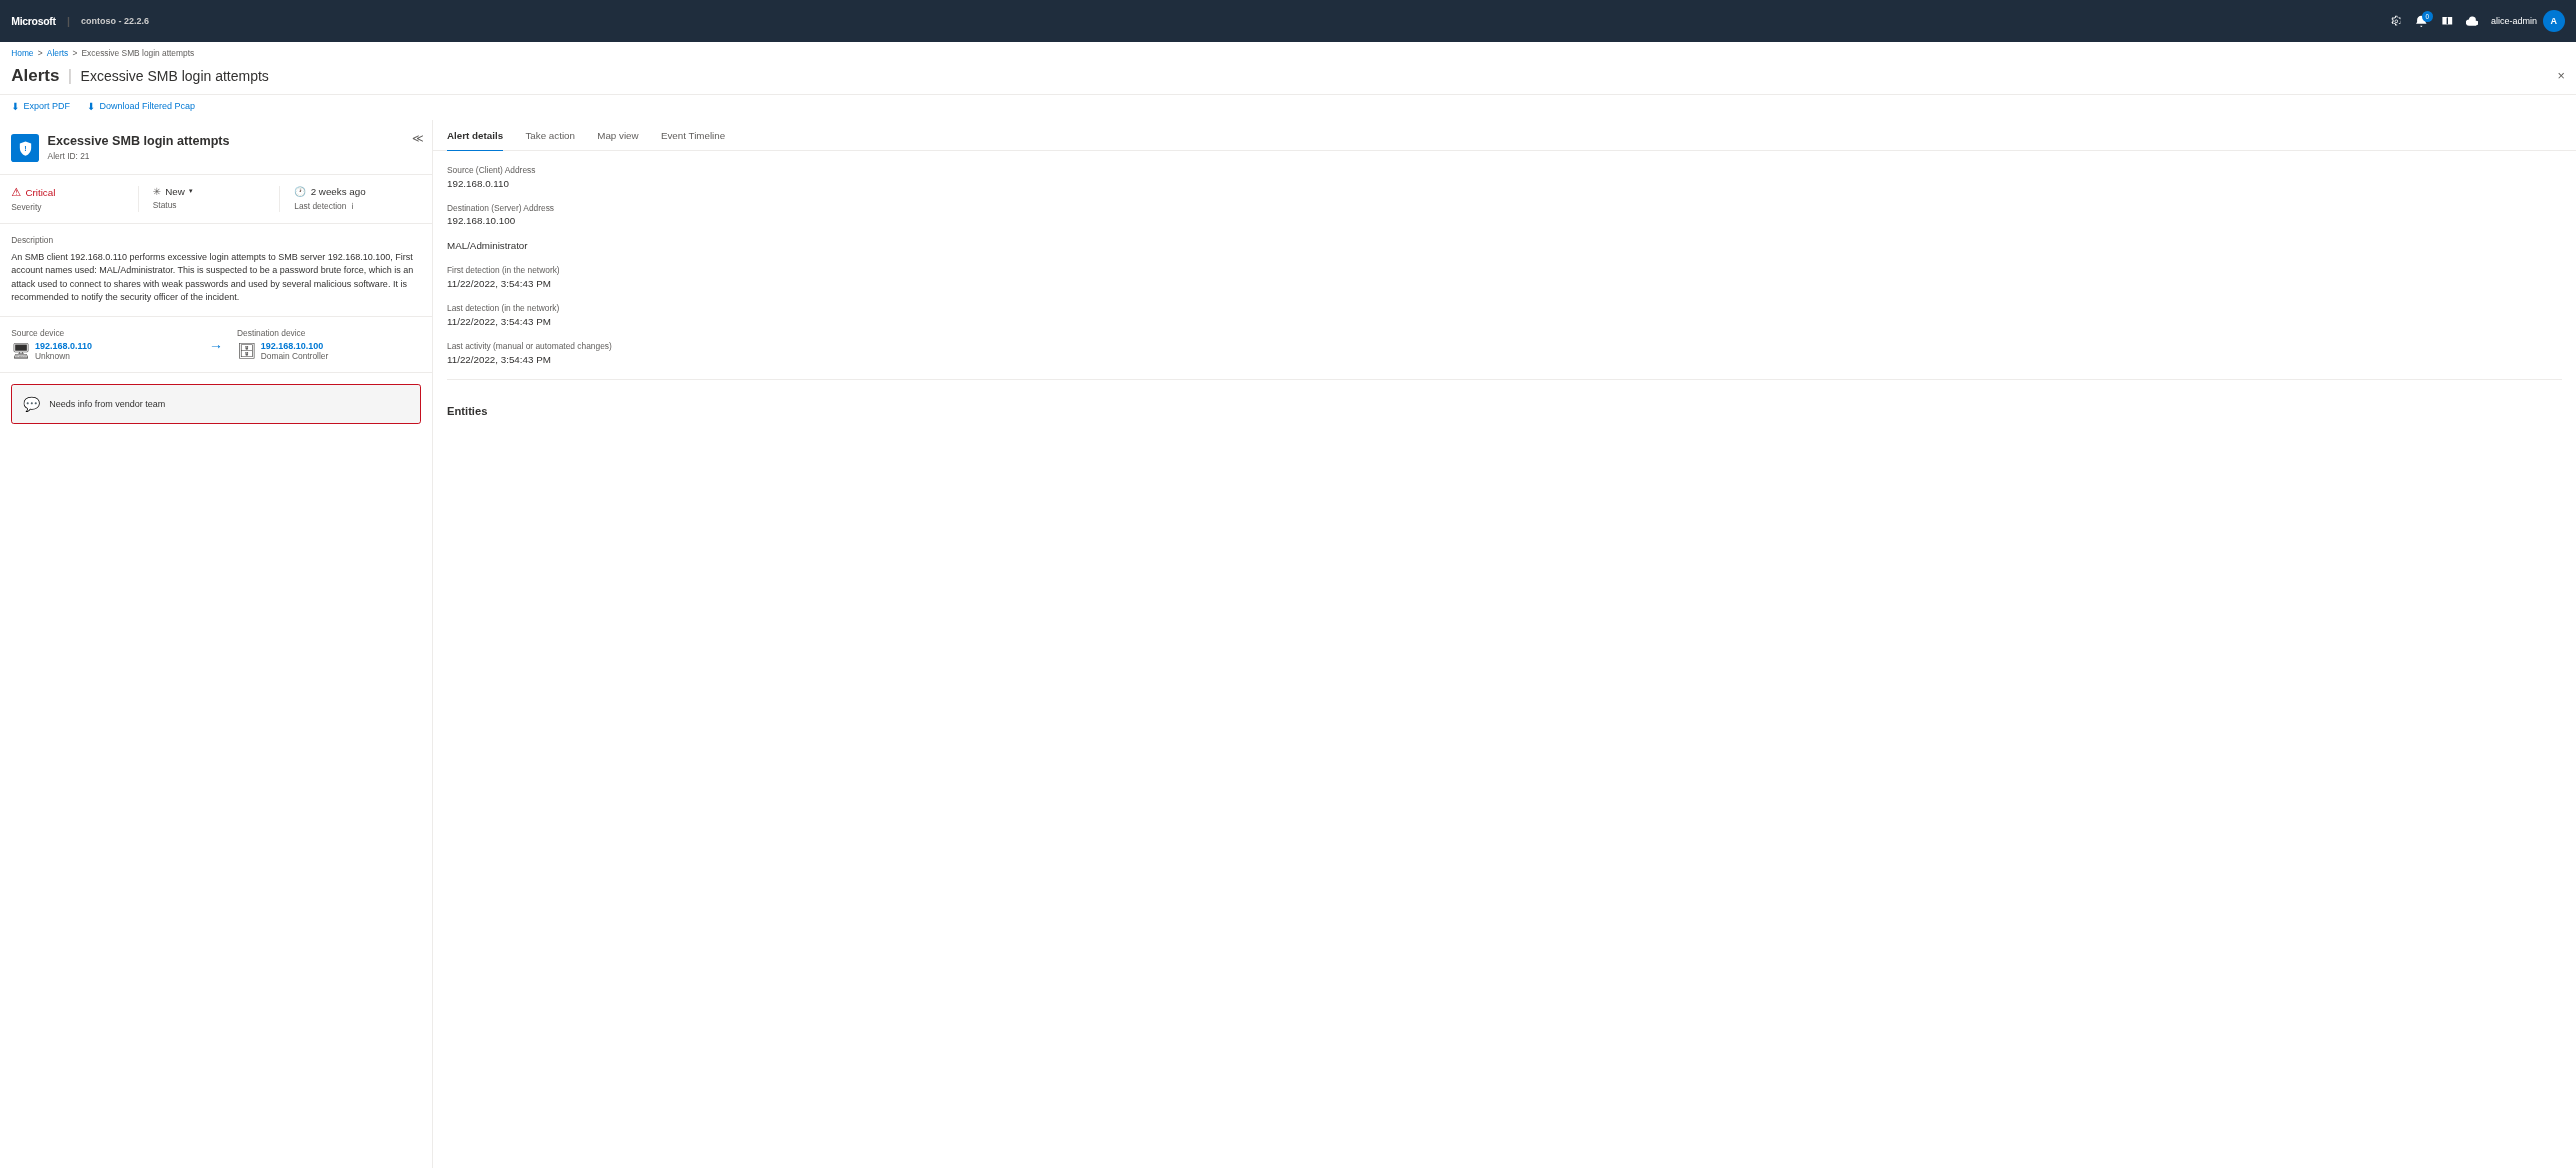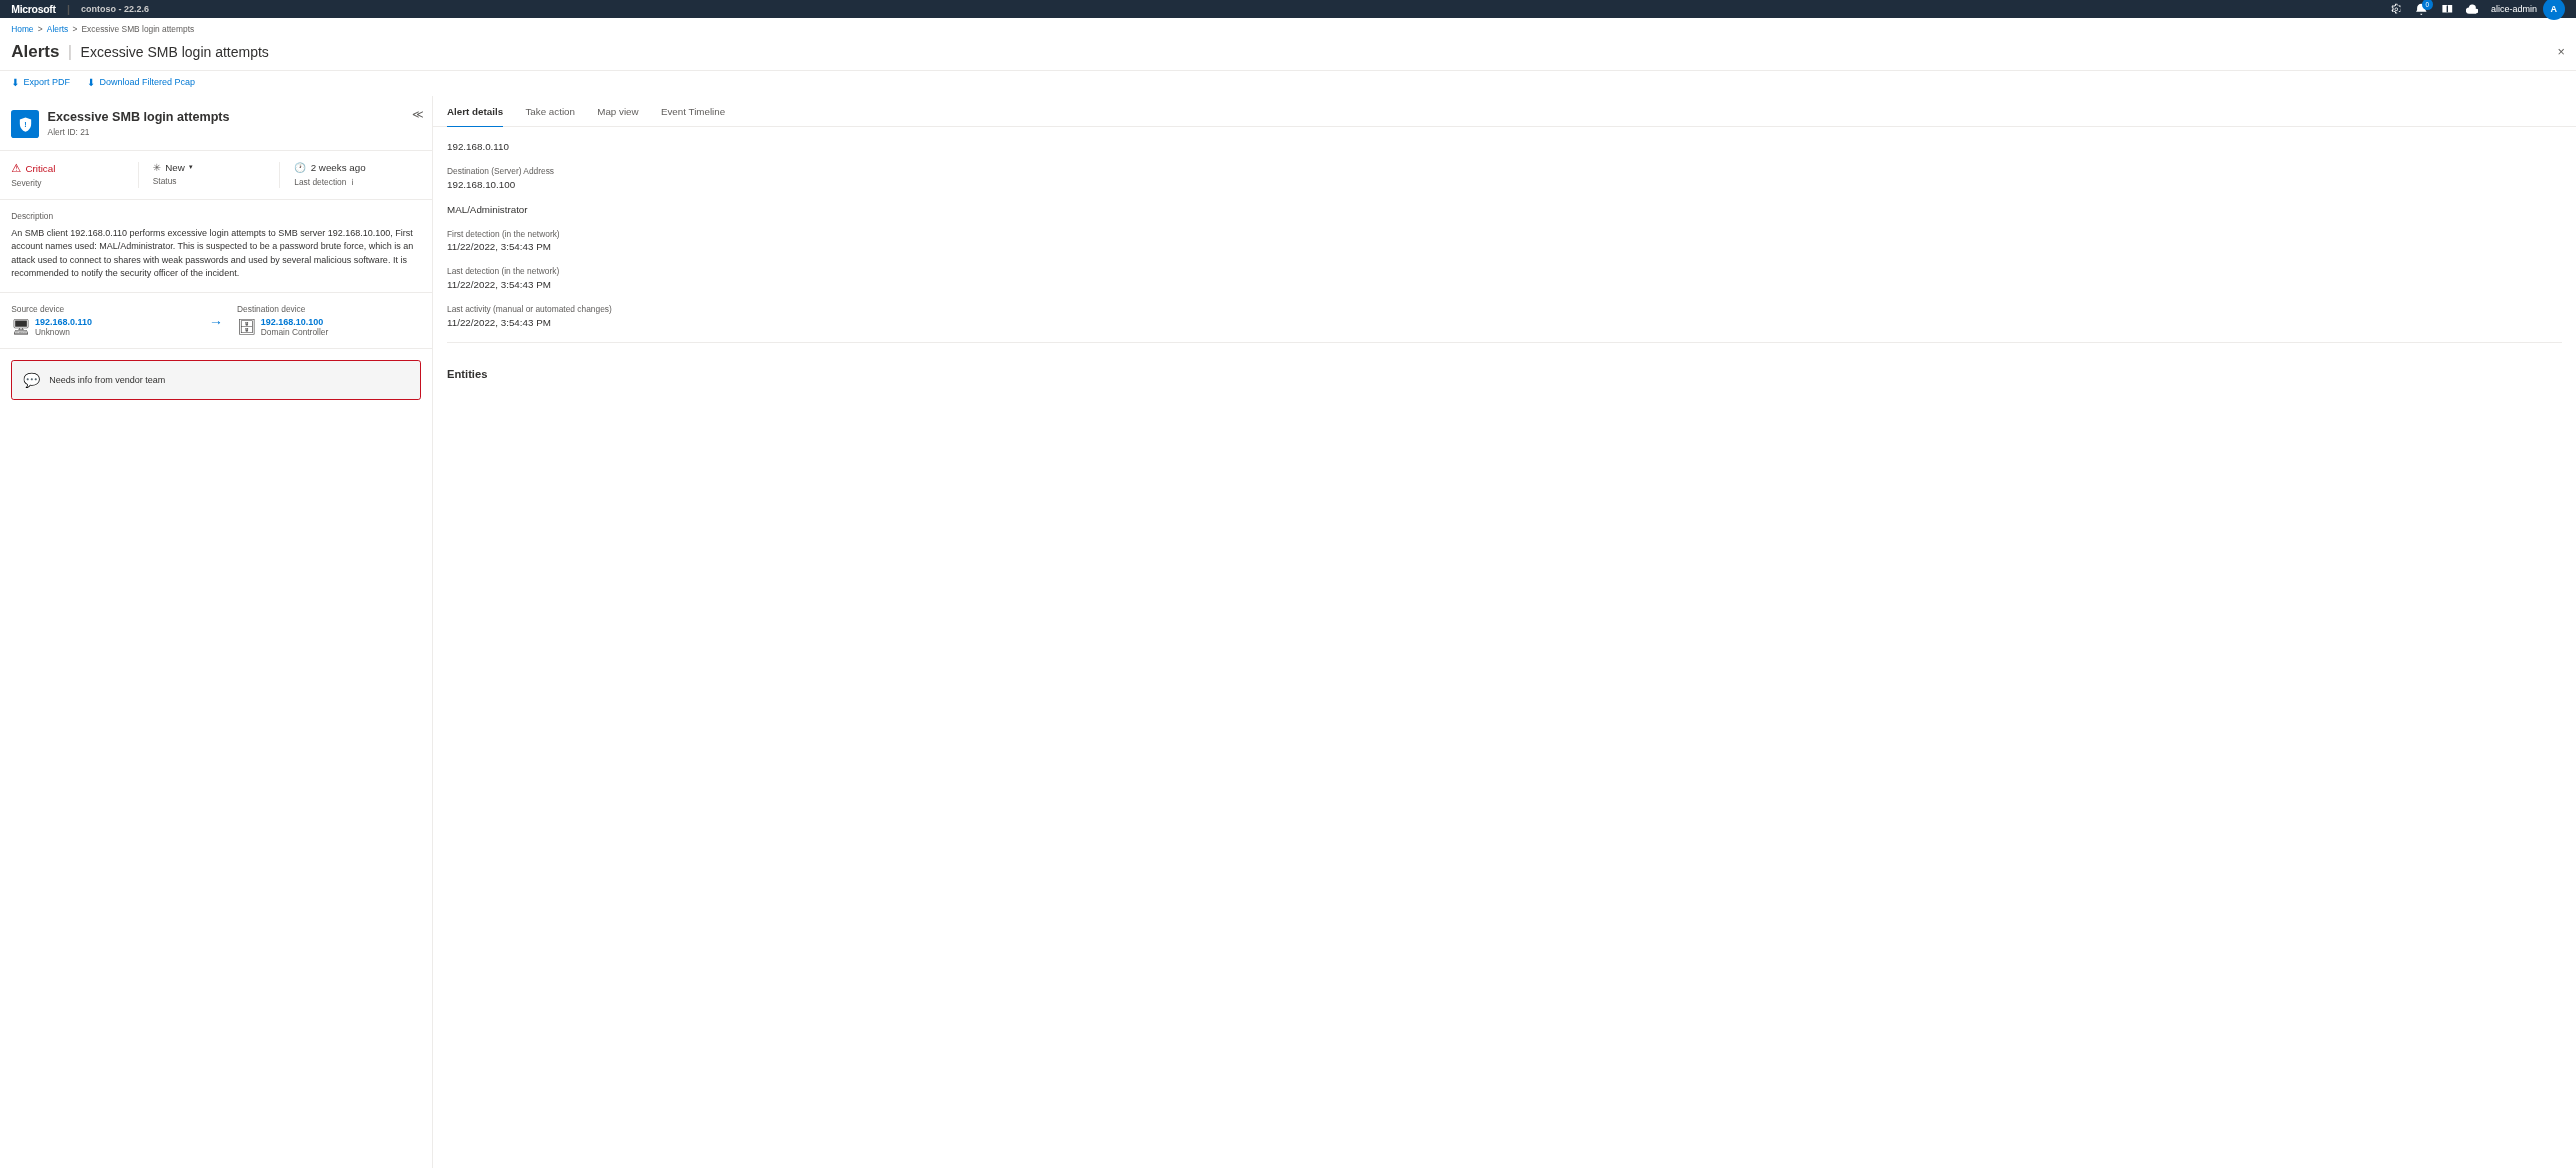--- a/index.html
+++ b/index.html
@@ -4,21 +4,21 @@
   <style>
     * { box-sizing: border-box; margin: 0; padding: 0; }
     body { font-family: 'Segoe UI', Arial, sans-serif; font-size: 9.8px; background: #fff; color: #323130; }
 
     
     .topbar {
       background: #1f2d3d;
       display: flex;
       align-items: center;
       padding: 0 11.2px;
-      height: 18px;
+      height: 42px;
       color: #fff;
       gap: 16px;
     }
     .topbar-brand {
       display: flex;
       align-items: center;
       gap: 8.4px;
       font-size: 10.5px;
       font-weight: 600;
     }
@@ -559,20 +559,21 @@
     <div class="tabs">
       <div class="tab active">Alert details</div>
       <div class="tab">Take action</div>
       <div class="tab">Map view</div>
       <div class="tab">Event Timeline</div>
     </div>
 
     <div class="alert-details-content">
 
       <div class="detail-group">
+        <div class="detail-field-label">Source (Client) Address</div>
         <div class="detail-field-value">192.168.0.110</div>
       </div>
 
       <div class="detail-group">
         <div class="detail-field-label">Destination (Server) Address</div>
         <div class="detail-field-value">192.168.10.100</div>
       </div>
 
       <div class="detail-group">
         <div class="detail-field-value">MAL/Administrator</div>

